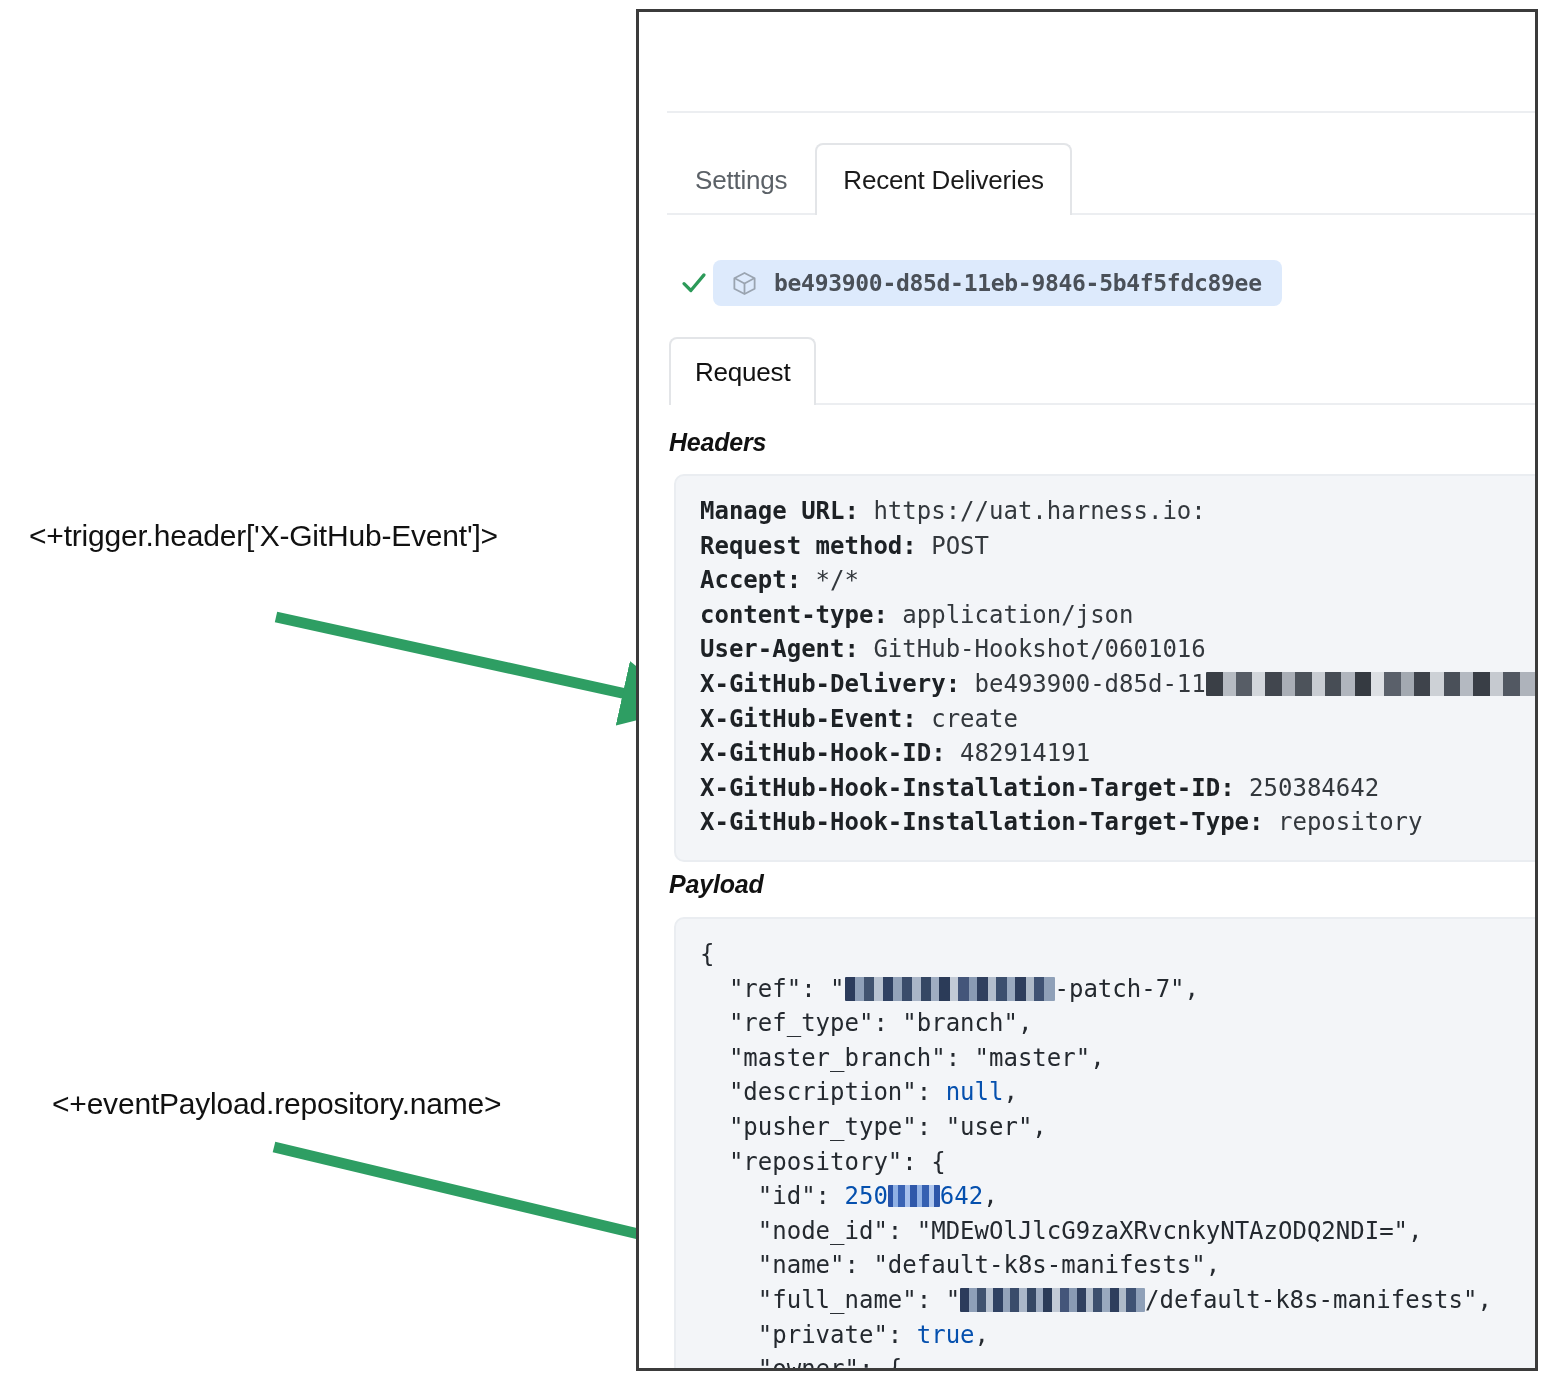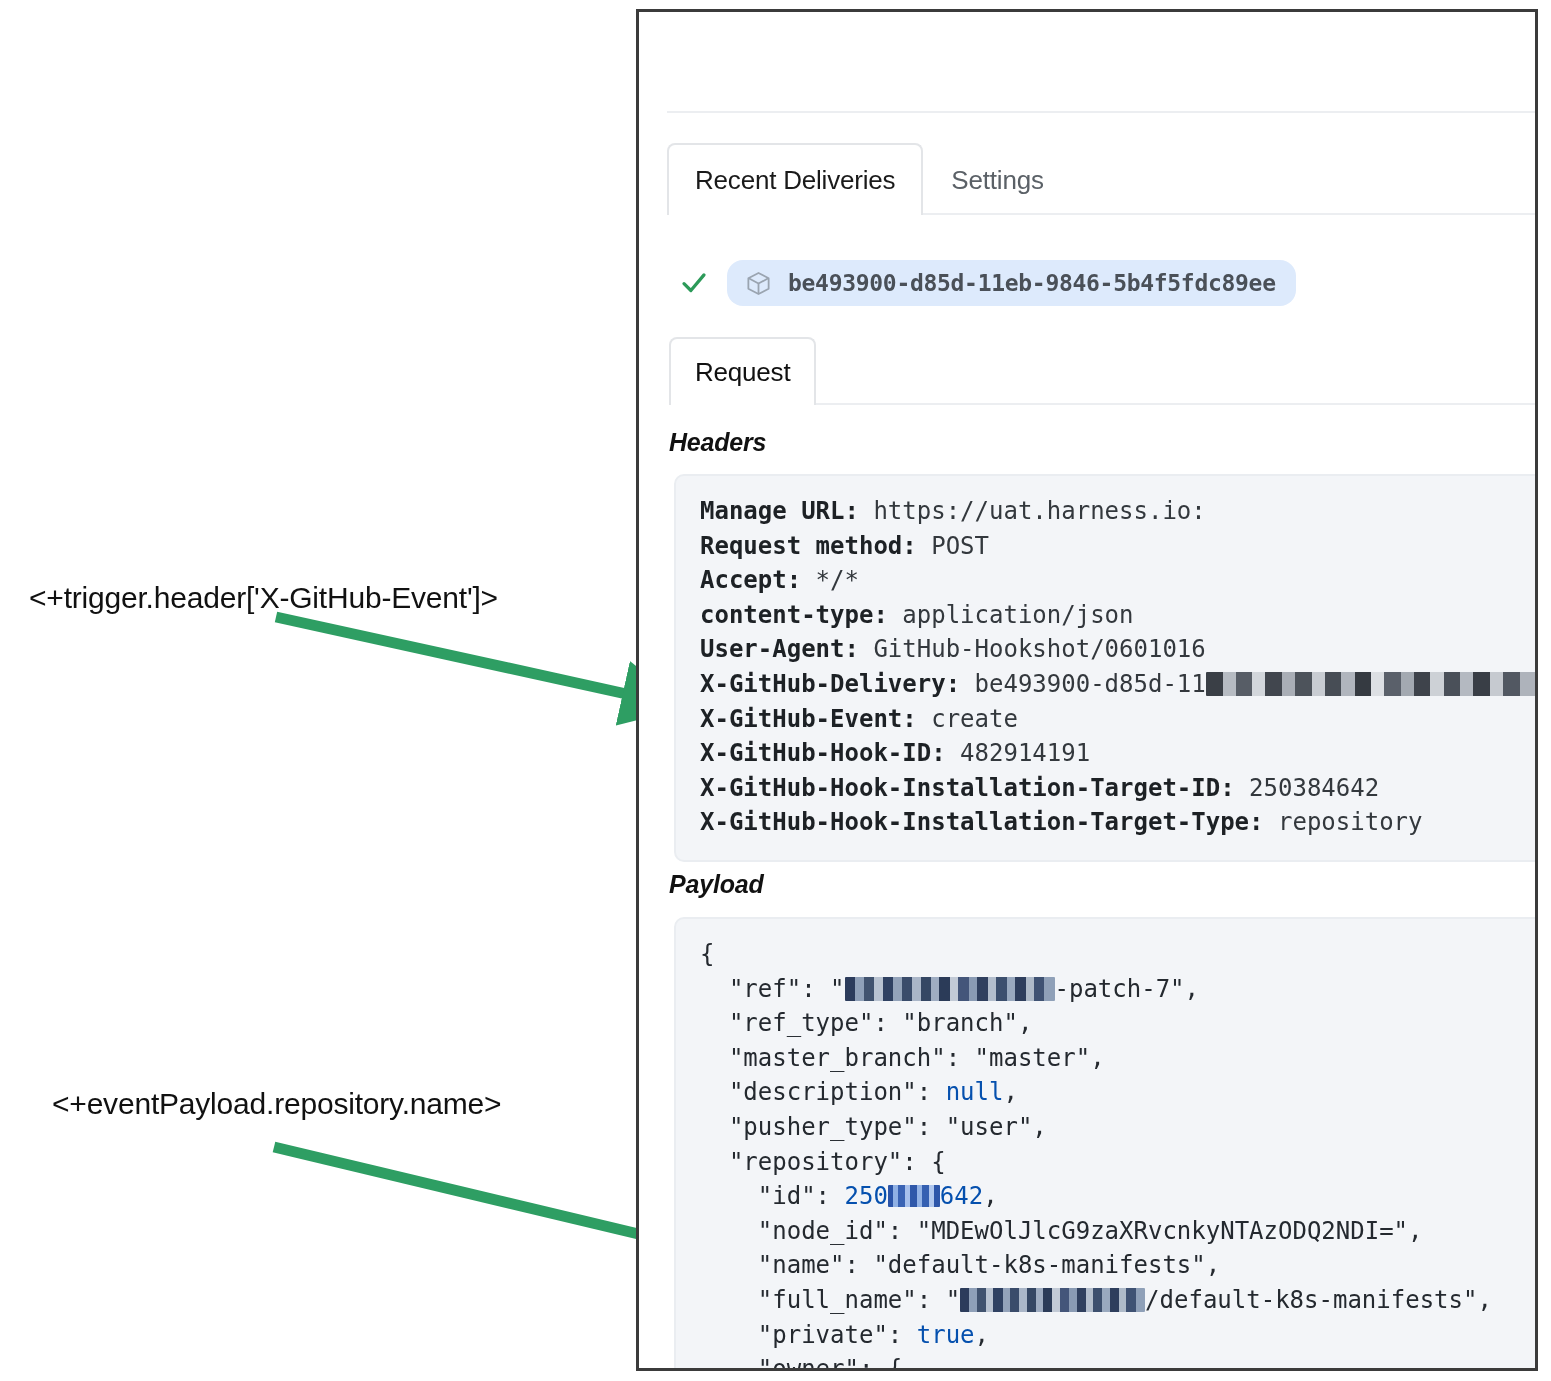--- a/index.html
+++ b/index.html
@@ -17,21 +17,21 @@
 
   
   .annotation-label {
     position: absolute;
     font-family: "Liberation Sans", sans-serif;
     font-size: 30px;
     color: #111111;
     white-space: nowrap;
     letter-spacing: -0.2px;
   }
-  #ann-trigger-header-label { left: 29px; top: 581px; }
+  #ann-trigger-header-label { left: 29px; top: 519px; }
   #ann-event-payload-label  { left: 52px; top: 1087px; }
 
   .annotation-arrow { position: absolute; overflow: visible; }
   #ann-trigger-header-arrow { left: 270px; top: 605px; width: 400px; height: 110px; }
   #ann-event-payload-arrow  { left: 268px; top: 1135px; width: 460px; height: 135px; }
 
   
   #webhook-panel {
     position: absolute;
     left: 636px; top: 9px;
@@ -106,25 +106,24 @@
     left: 36px; top: 248px;
     display: flex; align-items: center;
     gap: 0;
   }
   #delivery-check {
     width: 38px; height: 38px;
     display: flex; align-items: center; justify-content: center;
     color: #2c9a59;
   }
   #delivery-badge {
-    margin-left: 14px;
     display: flex; align-items: center;
     gap: 16px;
     background: #ddeafc;
-    border-radius: 16px;
+    border-radius: 8px;
     height: 46px;
     padding: 0 20px 0 18px;
   }
   #delivery-cube-icon { display: flex; align-items: center; color: #9aa4b0; }
   #delivery-guid {
     font-family: "DejaVu Sans Mono", monospace;
     font-size: 23px;
     font-weight: bold;
     color: #4a5058;
     letter-spacing: -0.3px;
@@ -298,25 +297,25 @@
   <line x1="6" y1="12" x2="425" y2="112" stroke="#2e9e63" stroke-width="11" marker-end="url(#ah2)"></line>
 </svg>
 
 <div id="webhook-panel">
  <div class="panel-inner">
 
 
   <div class="hrule" id="rule-top"></div>
 
   <div id="outer-tabs">
+    <div class="otab">
+      <span>Settings</span>
+    </div>
     <div class="otab active">
       <span>Recent Deliveries</span>
-    </div>
-    <div class="otab">
-      <span>Settings</span>
     </div>
   </div>
 
   <div class="hrule" id="rule-tabs"></div>
 
   <div id="delivery-row">
     <span id="delivery-check">
       <svg width="30" height="30" viewBox="0 0 24 24" fill="none" stroke="#2c9a59" stroke-width="2.6" stroke-linecap="round" stroke-linejoin="round">
         <polyline points="4,12.5 9.5,18 20,5.5"></polyline>
       </svg>

